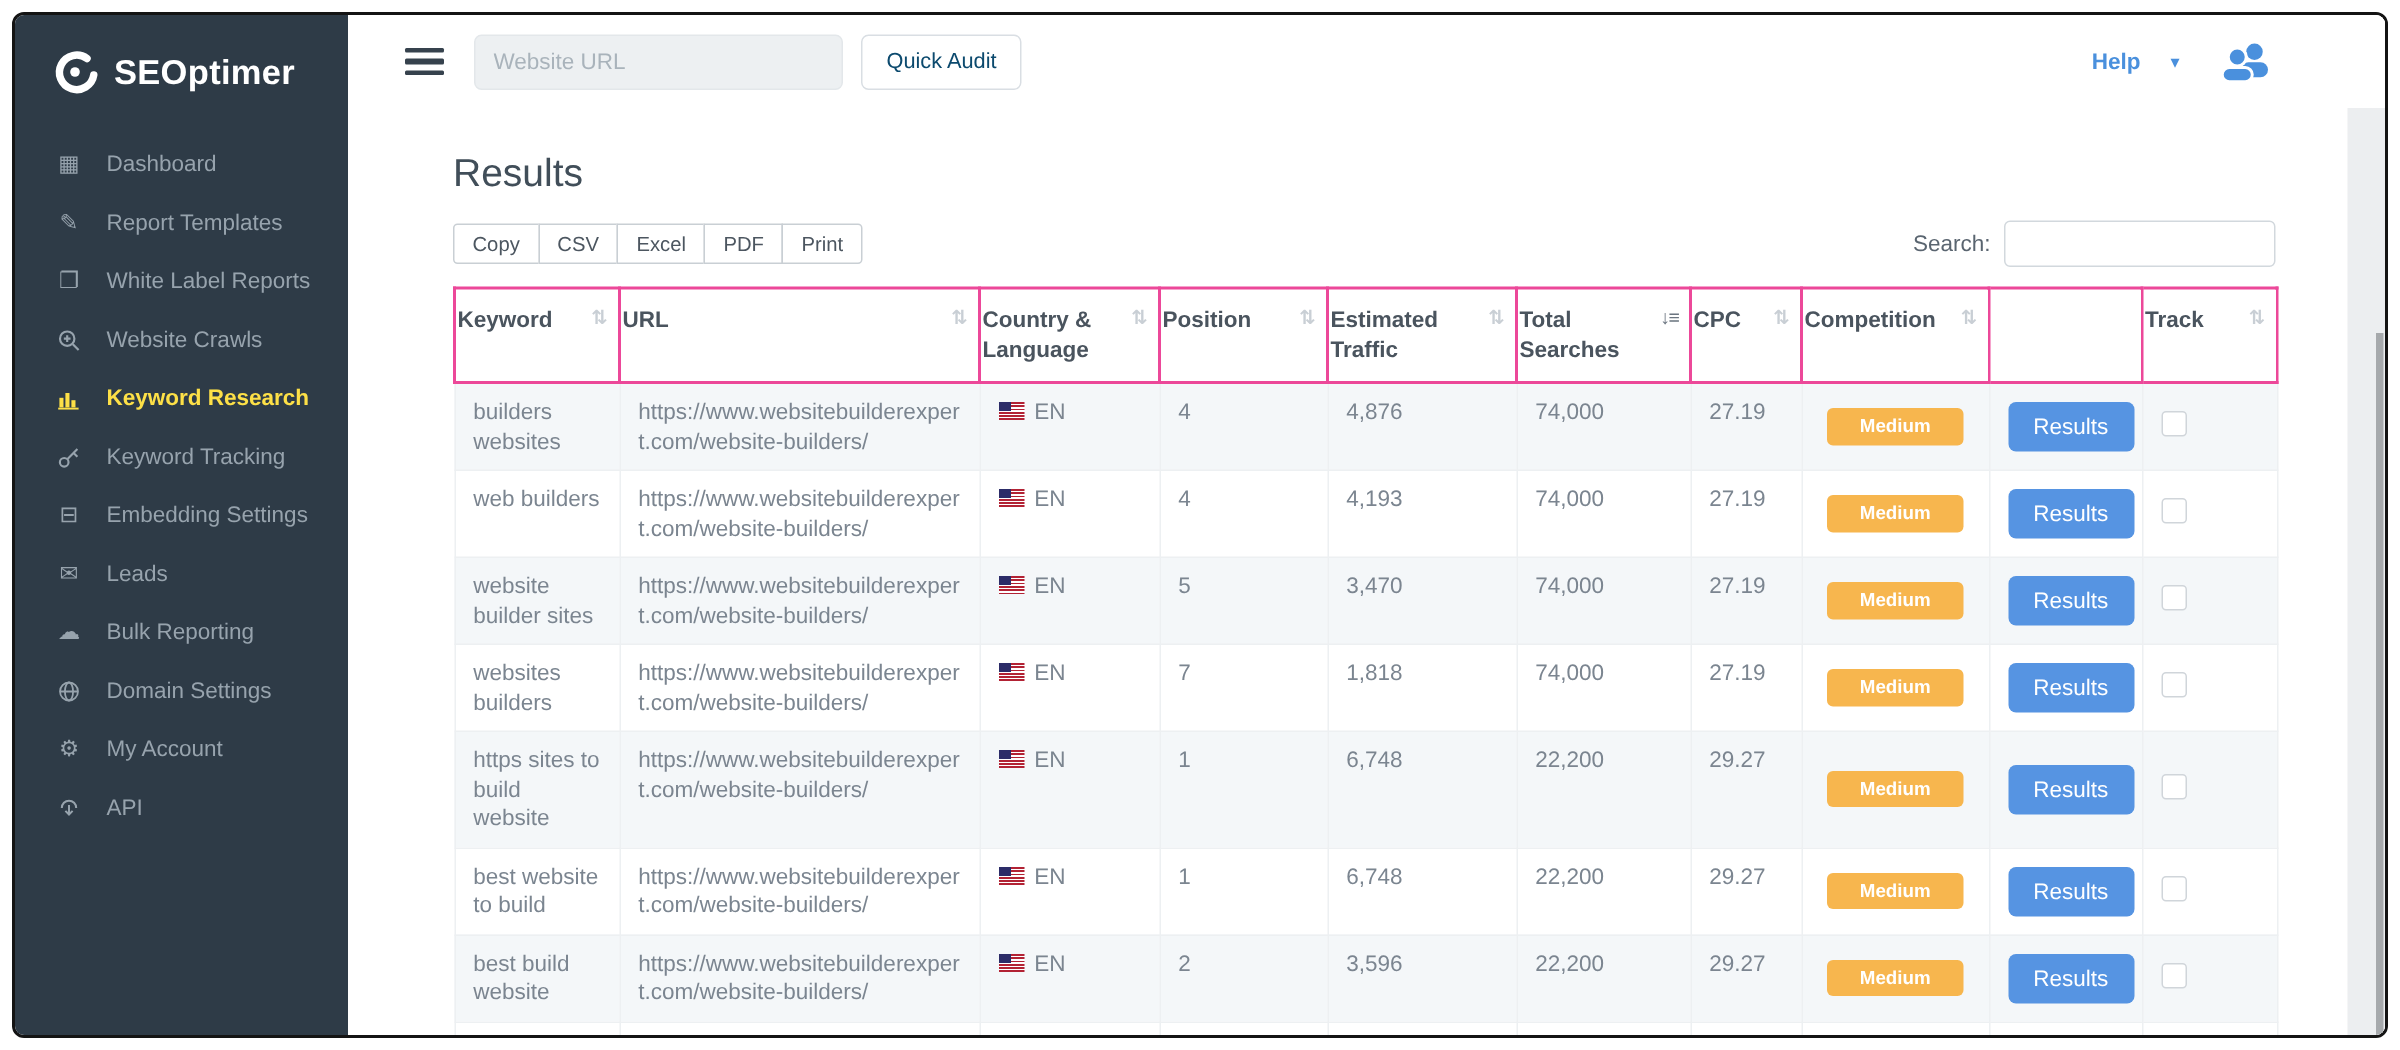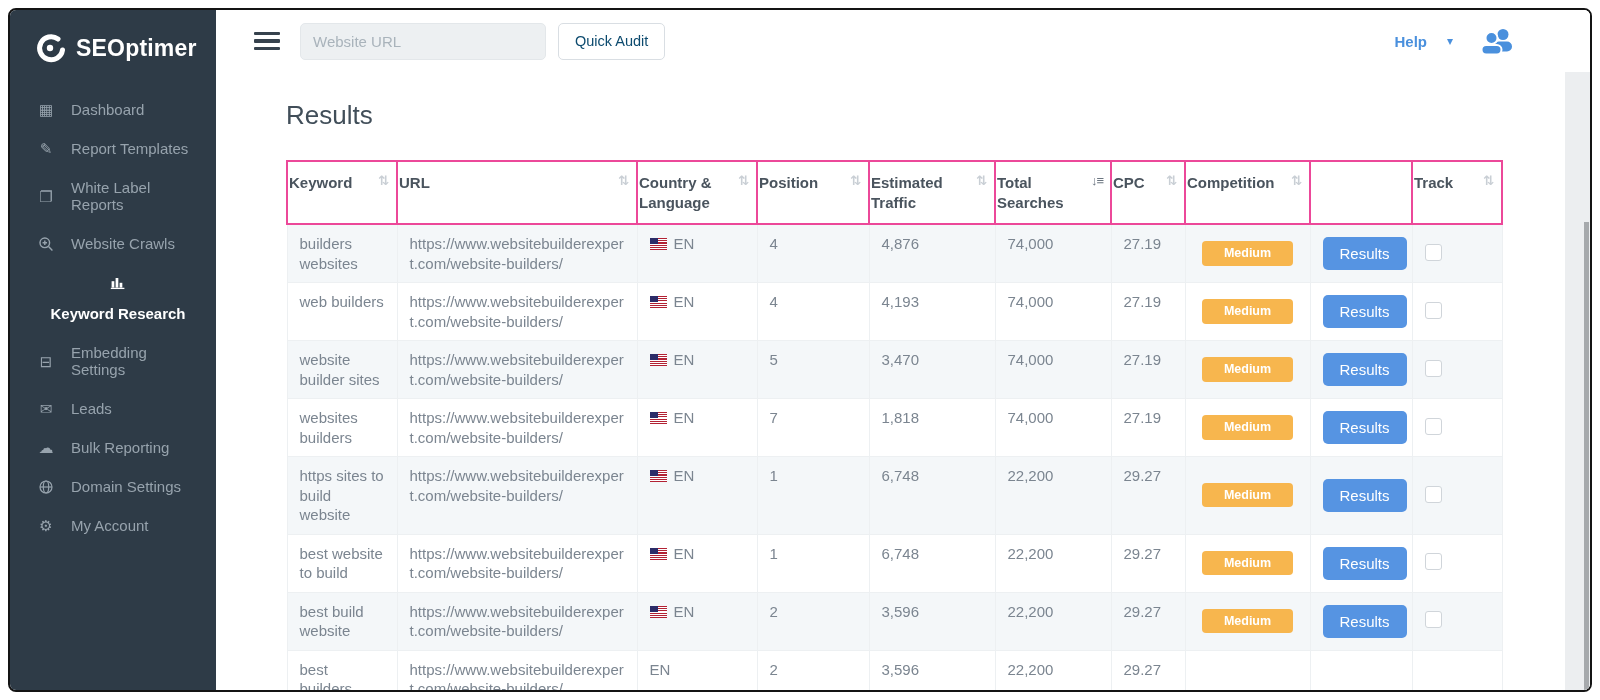--- a/index.html
+++ b/index.html
@@ -3,27 +3,27 @@
 <meta charset="utf-8">
 <style>
   * { box-sizing: border-box; }
   html,body { margin:0; padding:0; background:#fff; }
   body { font-family:"Liberation Sans","DejaVu Sans",sans-serif; width:1600px; height:700px; overflow:hidden; }
 
   .app { width:1584px; height:684px; margin:8px; border:2px solid #141414; border-radius:8px;
          display:flex; overflow:hidden; background:#fff; }
 
   
-  .sidebar { width:206px; flex:none; background:#2e3b47; color:#97a3ad; display:flex; flex-direction:column; }
+  .sidebar { width:222px; flex:none; background:#2e3b47; color:#97a3ad; display:flex; flex-direction:column; }
   .logo { display:flex; align-items:center; gap:10px; padding:22px 16px 14px 24px; }
   .logo-text { color:#fff; font-size:23px; font-weight:700; letter-spacing:.2px; }
   .nav { margin-top:12px; }
   .nav-item { display:flex; align-items:center; gap:15px; padding:11px 16px 11px 26px;
               font-size:15px; cursor:pointer; }
-  .nav-item[data-active="true"] { color:#ffffff; font-weight:700;flex-direction:column; }
+  .nav-item[data-active="true"] { color:#fde047; font-weight:700; }
   .nav-icon { width:20px; flex:none; text-align:center; font-size:15px; line-height:1;
               display:inline-flex; justify-content:center; align-items:center; }
 
   
   .main { flex:1; min-width:0; display:flex; flex-direction:column; background:#fff;margin-left:20px; }
   .topbar { height:62px; flex:none; display:flex; align-items:center; padding:0 75px 0 18px; background:#fff; }
   .hamburger { width:26px; cursor:pointer; margin-right:20px; }
   .hamburger div { height:3.5px; background:#36424d; border-radius:1px; margin:4px 0; }
   .url-input { width:246px; height:37px; background:#edf0f2; border:1px solid #e3e7ea; border-radius:5px;
                padding:0 12px; font-size:15px; color:#5a6570; outline:none; margin-right:12px;
@@ -125,20 +125,29 @@
             <svg width="16" height="16" viewBox="0 0 20 20" fill="currentColor">
               <rect x="2" y="9" width="3.4" height="8"></rect>
               <rect x="7" y="5" width="3.4" height="12"></rect>
               <rect x="12" y="11" width="3.4" height="6"></rect>
               <rect x="1" y="17.2" width="17" height="1.6"></rect>
             </svg>
           </span>
         <span>Keyword Research</span>
       </div>
         <div class="nav-item" data-active="false">
+        <span class="nav-icon">
+            <svg width="16" height="16" viewBox="0 0 20 20" fill="none" stroke="currentColor" stroke-width="1.8">
+              <circle cx="6" cy="14" r="3.6"></circle>
+              <path d="M8.8 11.2 L17 3 M13.8 6.2 L17 9.4"></path>
+            </svg>
+          </span>
+        <span>Keyword Tracking</span>
+      </div>
+        <div class="nav-item" data-active="false">
         <span class="nav-icon">⊟</span>
         <span>Embedding Settings</span>
       </div>
         <div class="nav-item" data-active="false">
         <span class="nav-icon">✉</span>
         <span>Leads</span>
       </div>
         <div class="nav-item" data-active="false">
         <span class="nav-icon">☁</span>
         <span>Bulk Reporting</span>
@@ -149,20 +158,29 @@
               <circle cx="10" cy="10" r="7.5"></circle>
               <ellipse cx="10" cy="10" rx="3.4" ry="7.5"></ellipse>
               <line x1="2.5" y1="10" x2="17.5" y2="10"></line>
             </svg>
           </span>
         <span>Domain Settings</span>
       </div>
         <div class="nav-item" data-active="false">
         <span class="nav-icon">⚙</span>
         <span>My Account</span>
+      </div>
+        <div class="nav-item" data-active="false">
+        <span class="nav-icon">
+            <svg width="16" height="16" viewBox="0 0 20 20" fill="none" stroke="currentColor" stroke-width="1.7">
+              <path d="M4 9.5 a6 6 0 1 1 12 0"></path>
+              <path d="M10 7 v8 M7 12 l3 3 3 -3"></path>
+            </svg>
+          </span>
+        <span>API</span>
       </div>
       </nav>
   </aside>
 
   <div class="main">
 
     <header class="topbar">
       <div class="hamburger">
         <div></div>
           <div></div>
@@ -184,20 +202,32 @@
             <rect x="2.5" y="18" width="20" height="9.5" rx="4.7" stroke="#fff" stroke-width="2"></rect>
           </g>
         </svg>
       </div>
     </header>
 
     <section class="content">
       <h1 class="page-title">Results</h1>
 
       <div class="toolbar">
+        <div class="btn-group">
+
+        <button class="export-btn">Copy</button>
+            <button class="export-btn">CSV</button>
+            <button class="export-btn">Excel</button>
+            <button class="export-btn">PDF</button>
+            <button class="export-btn">Print</button>
+          </div>
+        <div class="search-wrap">
+          <span>Search:</span>
+          <input class="search-input" type="text" style="">
+        </div>
       </div>
 
       <table>
         <colgroup>
           <col style="width:110px">
             <col style="width:240px">
             <col style="width:120px">
             <col style="width:112px">
           <col style="width:126px">
             <col style="width:116px">

